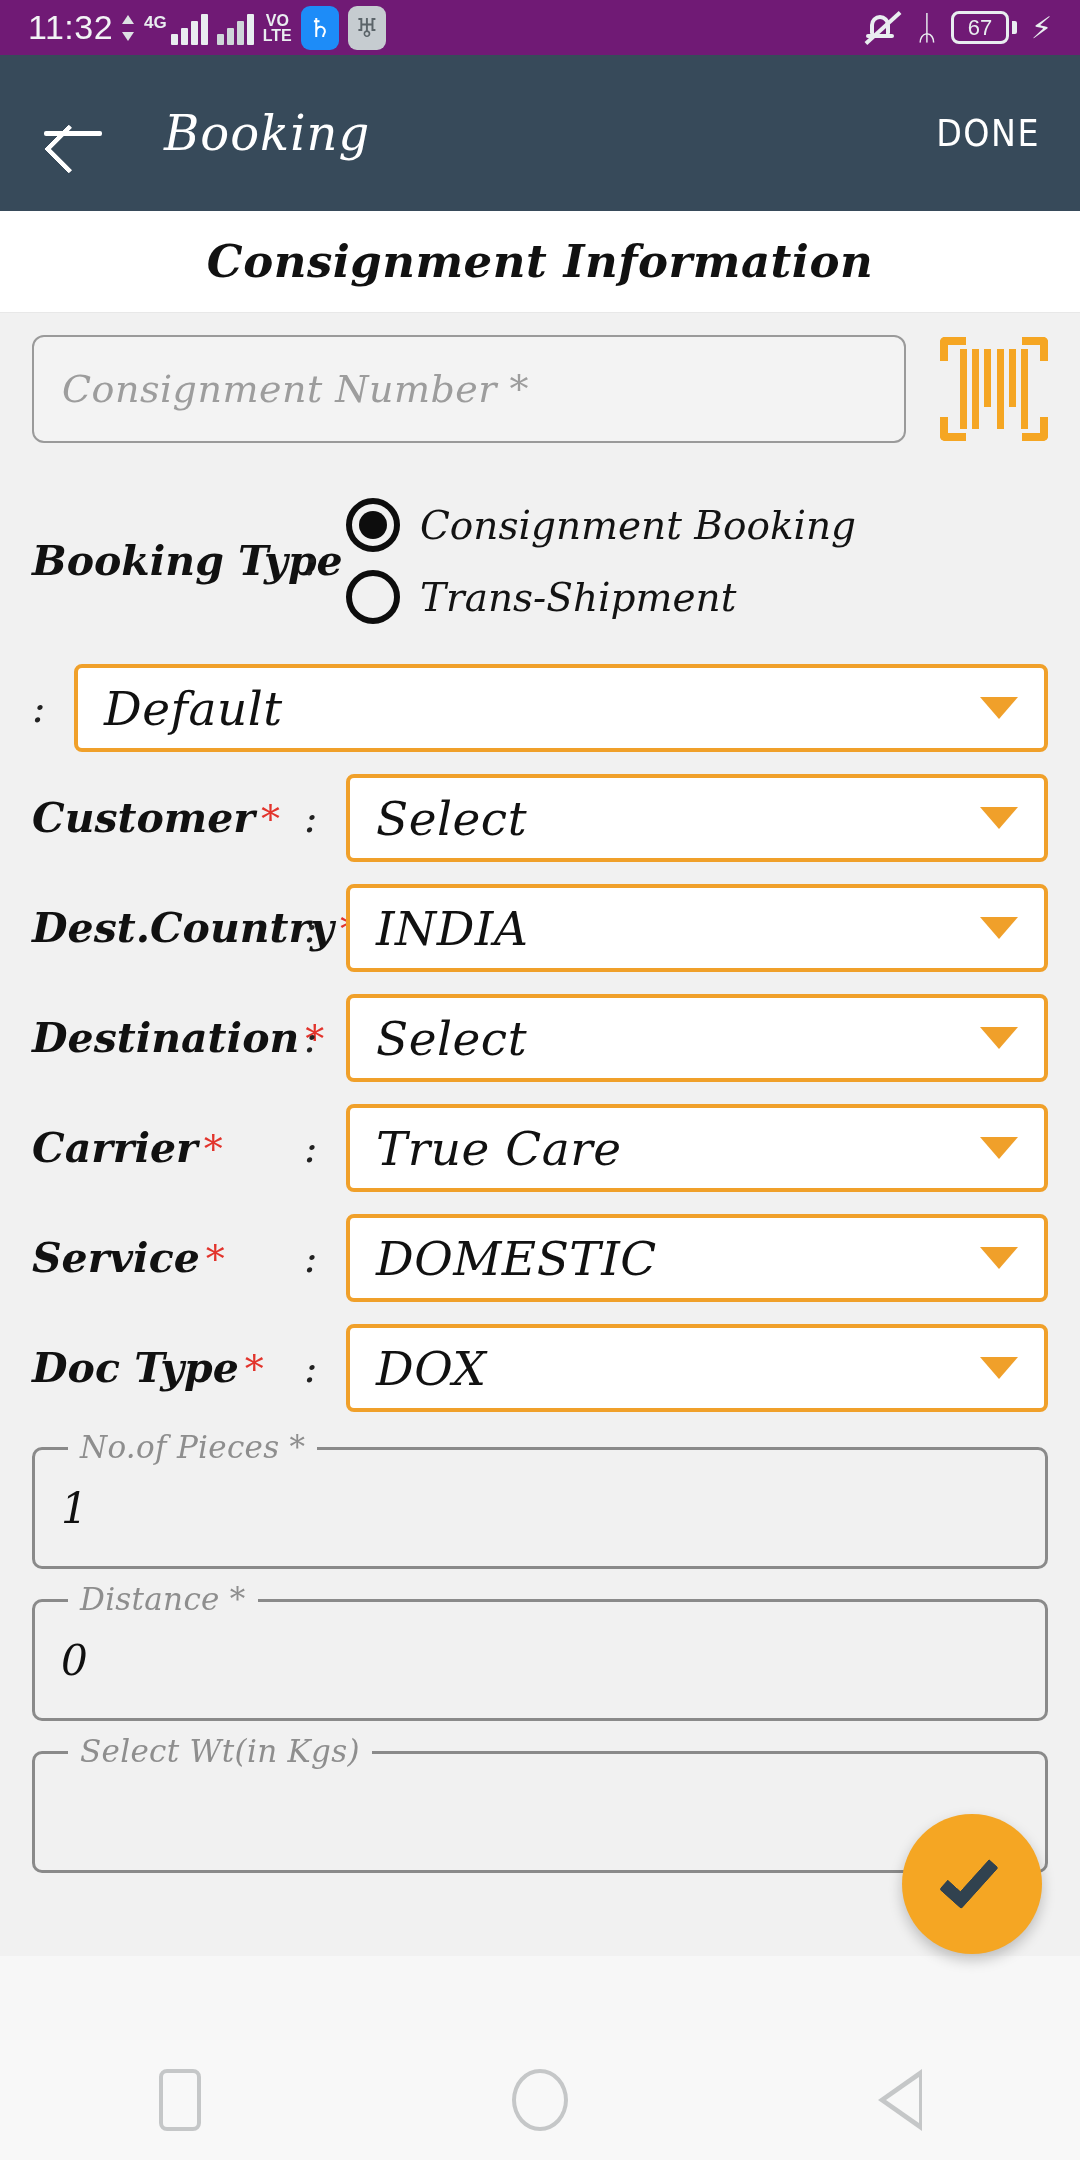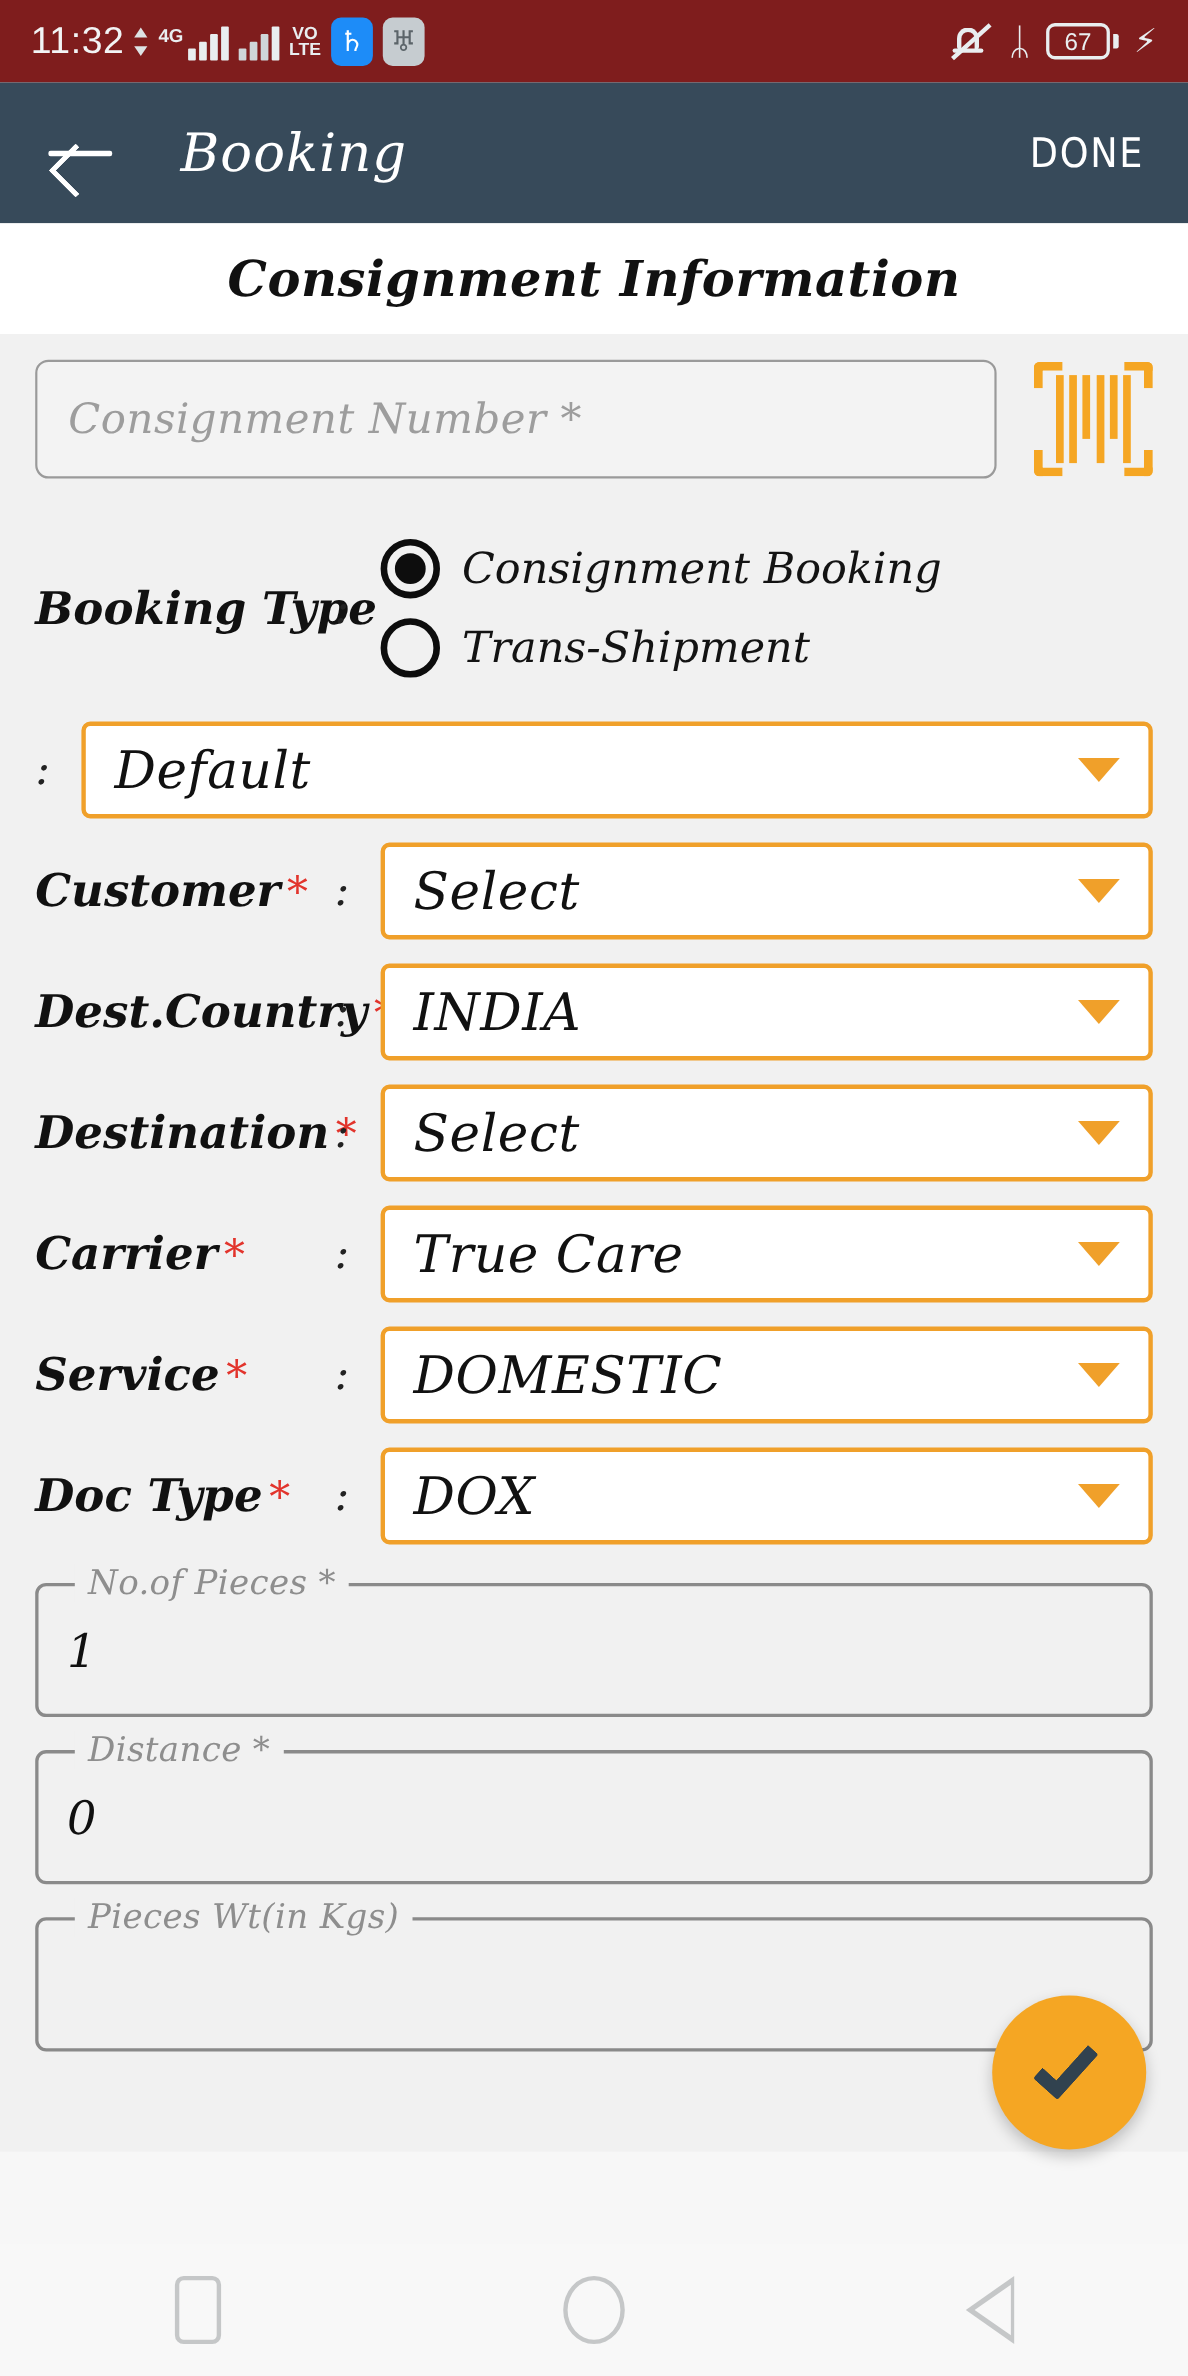--- a/index.html
+++ b/index.html
@@ -16,22 +16,22 @@
     position: relative;
     width: 1080px;
     height: 2160px;
     background: #f1f1f1;
     display: flex;
     flex-direction: column;
   }
 
   
   .status-bar {
-    height: 75px;
-    background: #7f1d1d;
+    height: 55px;
+    background: #701a75;
     display: flex;
     align-items: center;
     padding: 0 28px;
     flex: none;
     color: #ffffff;
   }
   .status-clock {
     font-size: 34px;
     font-family: "Liberation Sans", sans-serif;
     letter-spacing: 0.5px;
@@ -94,21 +94,21 @@
   .battery .body {
     width: 58px; height: 33px; border: 3px solid #e9eef0; border-radius: 8px;
     display: flex; align-items: center; justify-content: center;
     font-size: 22px; font-family: "Liberation Sans", sans-serif; color: #e9eef0; text-align: right;
   }
   .battery .cap { width: 5px; height: 13px; background: #e9eef0; border-radius: 0 2px 2px 0; }
   .ic-bolt { font-size: 30px; color: #e9eef0; line-height: 1; }
 
   
   .app-bar {
-    height: 128px;
+    height: 156px;
     background: #374a5a;
     display: flex;
     align-items: center;
     padding: 0 40px;
     flex: none;
   }
   .back-arrow {
     width: 66px; height: 66px; position: relative; cursor: pointer;
   }
   .back-arrow::before {
@@ -526,21 +526,21 @@
     </div>
 
     <div class="of-wrap">
       <div class="of-label">Distance *</div>
       <div class="of-box">
         <span class="of-value">0</span>
       </div>
     </div>
 
     <div class="of-wrap">
-      <div class="of-label">Pieces  Wt(in Kgs)</div>
+      <div class="of-label">Select  Wt(in Kgs)</div>
       <div class="of-box">
         <span class="of-value"></span>
       </div>
     </div>
 
     <div class="bottom-strip"></div>
 
     <div class="fab">
       <span class="check"></span>
     </div>

